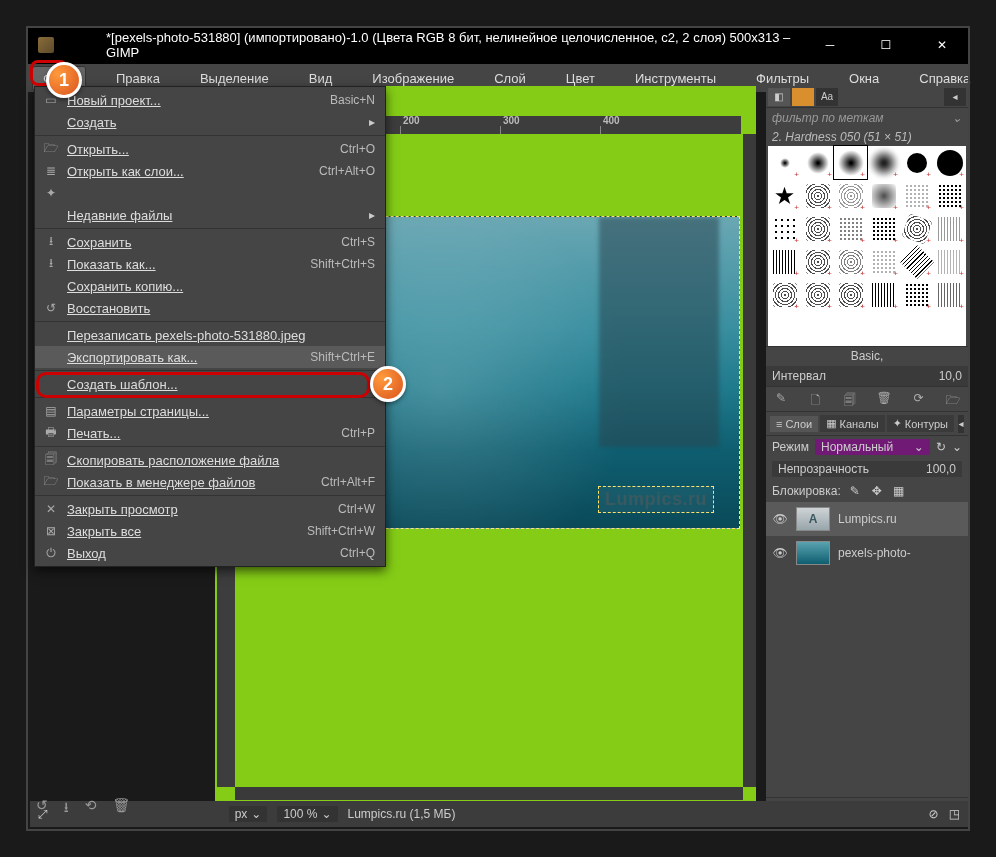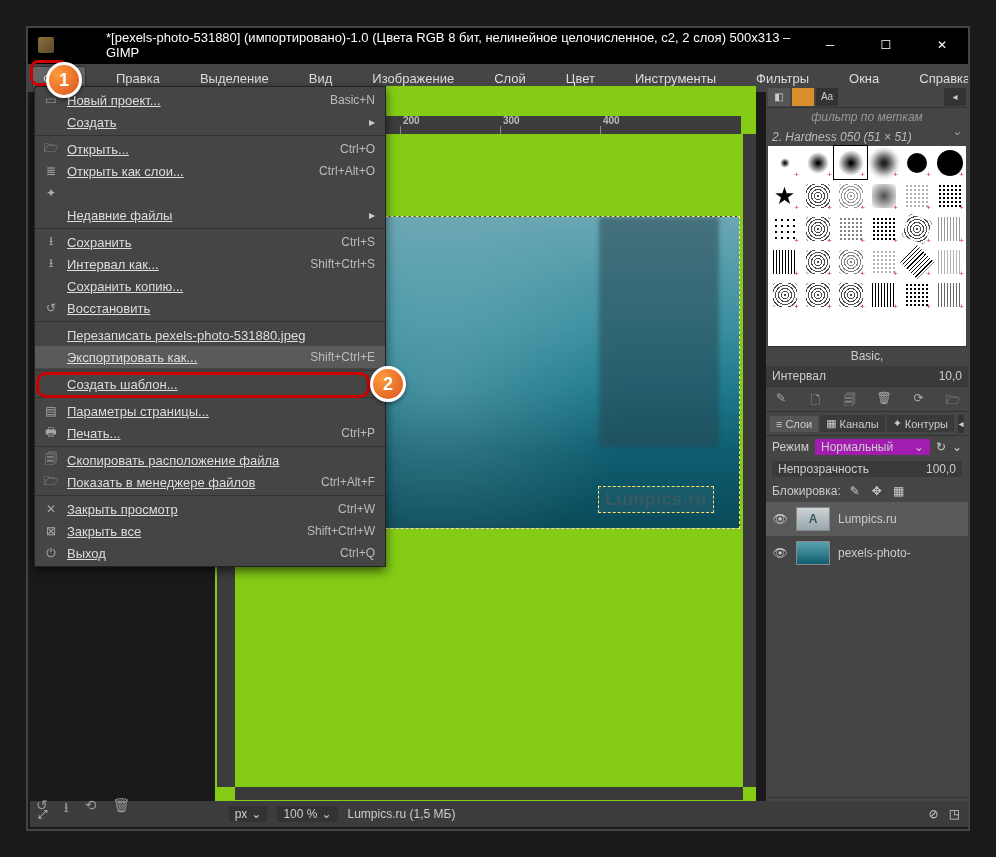--- a/index.html
+++ b/index.html
@@ -51,21 +51,21 @@
 .watermark-box { position:absolute; right:25px; bottom:15px; border:1px dashed #ffe26a; padding:2px 6px; color:#3a5a60; font-size:18px; background:rgba(255,255,255,.05); letter-spacing:.5px; }
 .scrollbar-v { position:absolute; right:0; top:48px; bottom:15px; width:13px; background:#3a3a3a; }
 .scrollbar-h { position:absolute; left:20px; right:13px; bottom:2px; height:13px; background:#3a3a3a; }
 
 
 .rdock { position:absolute; right:28px; top:86px; width:202px; bottom:34px; background:#454545; display:flex; flex-direction:column; color:#ccc; font-size:12px; }
 .rtabs { height:22px; display:flex; align-items:center; gap:2px; padding:2px; border-bottom:1px solid #333; }
 .rtab { width:22px; height:18px; background:#333; display:flex; align-items:center; justify-content:center; font-size:10px; }
 .rtab.act { background:#555; }
 .rtabs .spacer { flex:1; }
-.filterbar { display:flex; align-items:center; padding:2px 6px; font-style:italic; color:#999; height:20px;flex-direction:column; }
+.filterbar { display:flex; align-items:center; padding:2px 6px; font-style:italic; color:#999; height:20px; }
 .filterbar .fa { margin-left:auto; }
 .brushinfo { padding:2px 6px; font-style:italic; color:#bbb; height:18px; }
 .brushgrid { background:#fff; height:200px; margin:0 2px; position:relative; display:grid; grid-template-columns:repeat(6,1fr); grid-auto-rows:33px; }
 .brushgrid .cell { position:relative; display:flex; align-items:center; justify-content:center; }
 .brushgrid .cell::after { content:"+"; position:absolute; right:2px; bottom:0; font-size:8px; color:#c33; }
 .brushgrid .sel { outline:1px solid #000; }
 .b-soft { width:22px; height:22px; border-radius:50%; background:radial-gradient(circle,#000 5%,transparent 70%); }
 .b-hard { width:20px; height:20px; border-radius:50%; background:#000; }
 .b-star { font-size:24px; color:#000; line-height:1; }
 .b-tex { width:24px; height:24px; background:repeating-radial-gradient(circle,#000 0 1px,transparent 1px 3px); opacity:.7; border-radius:3px; }
@@ -75,21 +75,21 @@
 .basic-row { display:flex; align-items:center; padding:2px 6px; height:20px; border-top:1px solid #333;flex-direction:column; }
 .interval-row { display:flex; align-items:center; padding:2px 6px; height:20px; background:#3a3a3a; }
 .interval-row .val { margin-left:auto; }
 .toolrow { display:flex; justify-content:space-between; padding:4px 6px; height:26px; border-top:1px solid #333; border-bottom:1px solid #333; }
 .toolrow span { width:18px; text-align:center; color:#aaa; }
 
 .ltabs { height:24px; display:flex; align-items:center; gap:2px; padding:2px 4px; border-bottom:1px solid #333; }
 .ltab { padding:2px 6px; background:#3a3a3a; font-size:11px; display:flex; align-items:center; gap:3px; }
 .ltab.act { background:#555; }
 .moderow, .oprow, .lockrow { display:flex; align-items:center; padding:2px 6px; height:22px; gap:6px; }
-.mode-dd { background:#a21caf; padding:1px 6px; flex:1; display:flex; justify-content:space-between; align-items:center; }
+.mode-dd { background:#701a75; padding:1px 6px; flex:1; display:flex; justify-content:space-between; align-items:center; }
 .opbar { background:#3a3a3a; padding:1px 6px; flex:1; display:flex; justify-content:space-between; }
 .lockico { width:16px; text-align:center; }
 
 .layerlist { flex:1; overflow:hidden; }
 .lrow { display:flex; align-items:center; height:34px; padding:0 6px; gap:8px; }
 .lrow.sel { background:#5a5a5a; }
 .eye { width:16px; text-align:center; }
 .thumb { width:34px; height:24px; border:1px solid #888; display:flex; align-items:center; justify-content:center; font-size:12px; }
 .thumb.t1 { background:linear-gradient(180deg,#cfd3d6,#97a6ab); color:#3a5860; font-weight:700; }
 .thumb.t2 { background:linear-gradient(180deg,#5aa3b0,#0e5e70); }
@@ -204,21 +204,21 @@
       <span class="dsc arrow-r"></span>
     </div>
     <div class="dsep"></div>
     <div class="drow">
       <span class="dico">⭳</span>
       <span class="dlbl">Сохранить</span>
       <span class="dsc">Ctrl+S</span>
     </div>
     <div class="drow">
       <span class="dico">⭳</span>
-      <span class="dlbl">Интервал как...</span>
+      <span class="dlbl">Показать как...</span>
       <span class="dsc">Shift+Ctrl+S</span>
     </div>
     <div class="drow">
       <span class="dico"></span>
       <span class="dlbl">Сохранить копию...</span>
       <span class="dsc"></span>
     </div>
     <div class="drow">
       <span class="dico">↺</span>
       <span class="dlbl">Восстановить</span>

